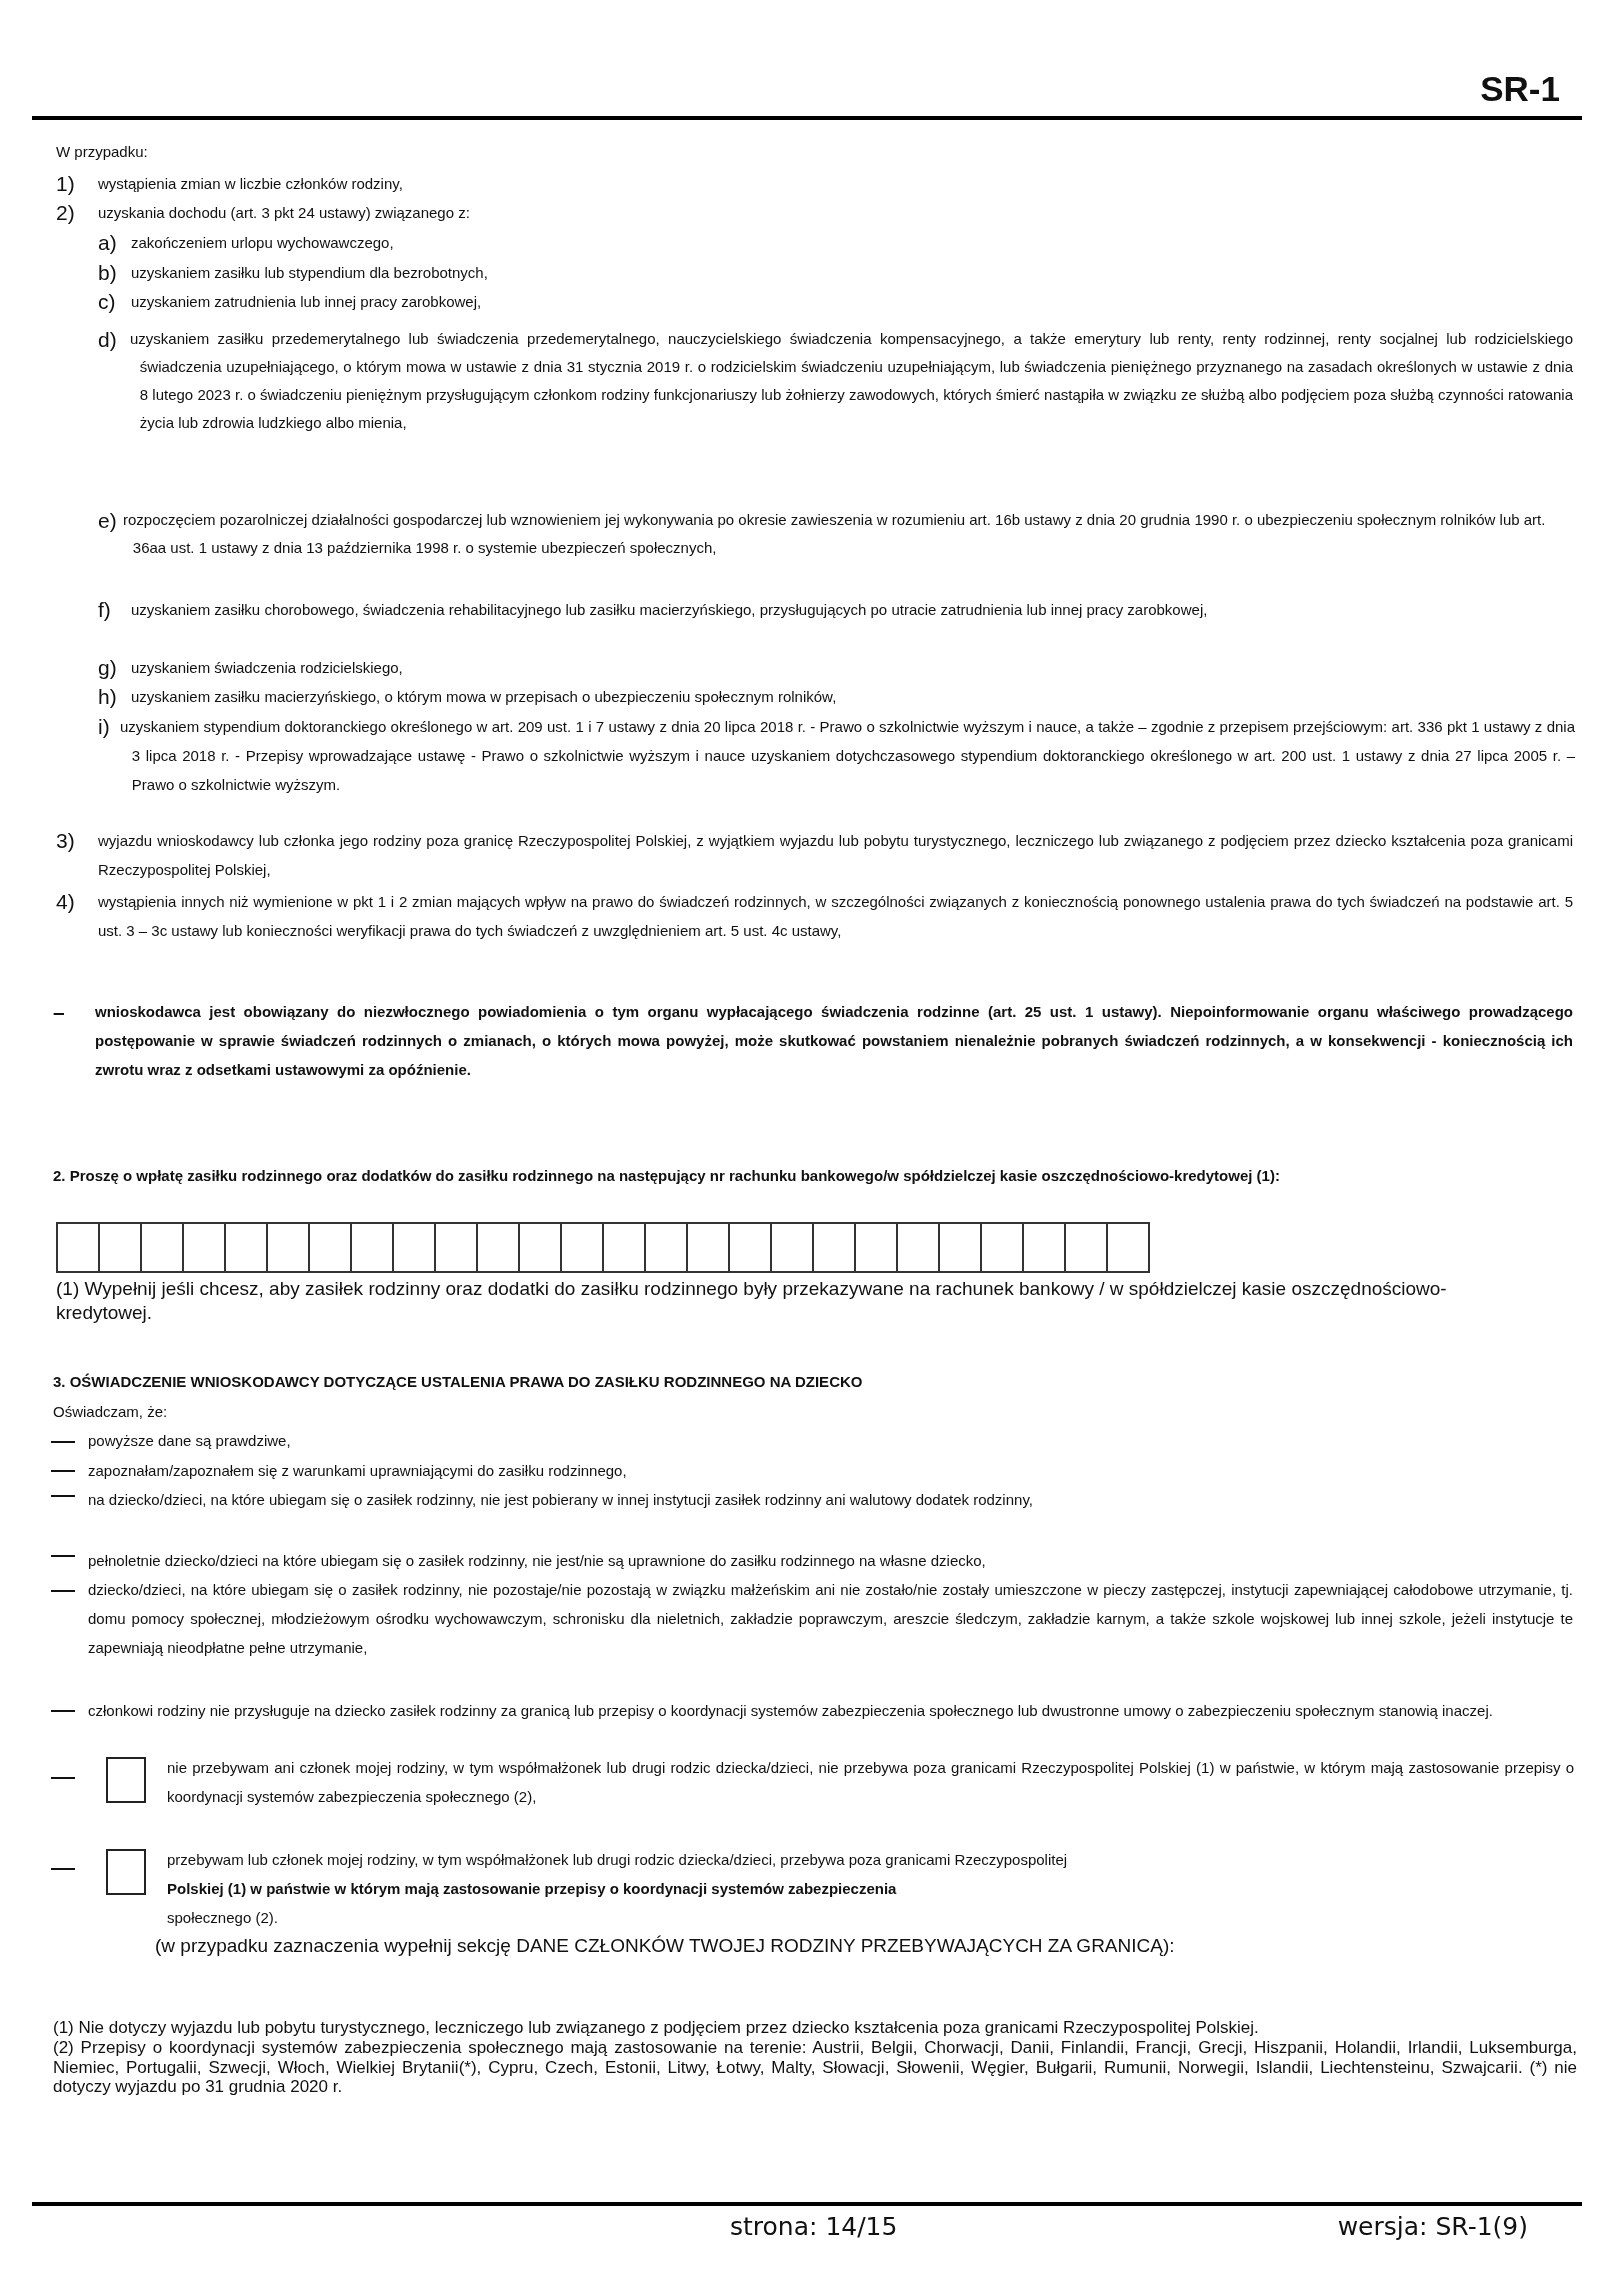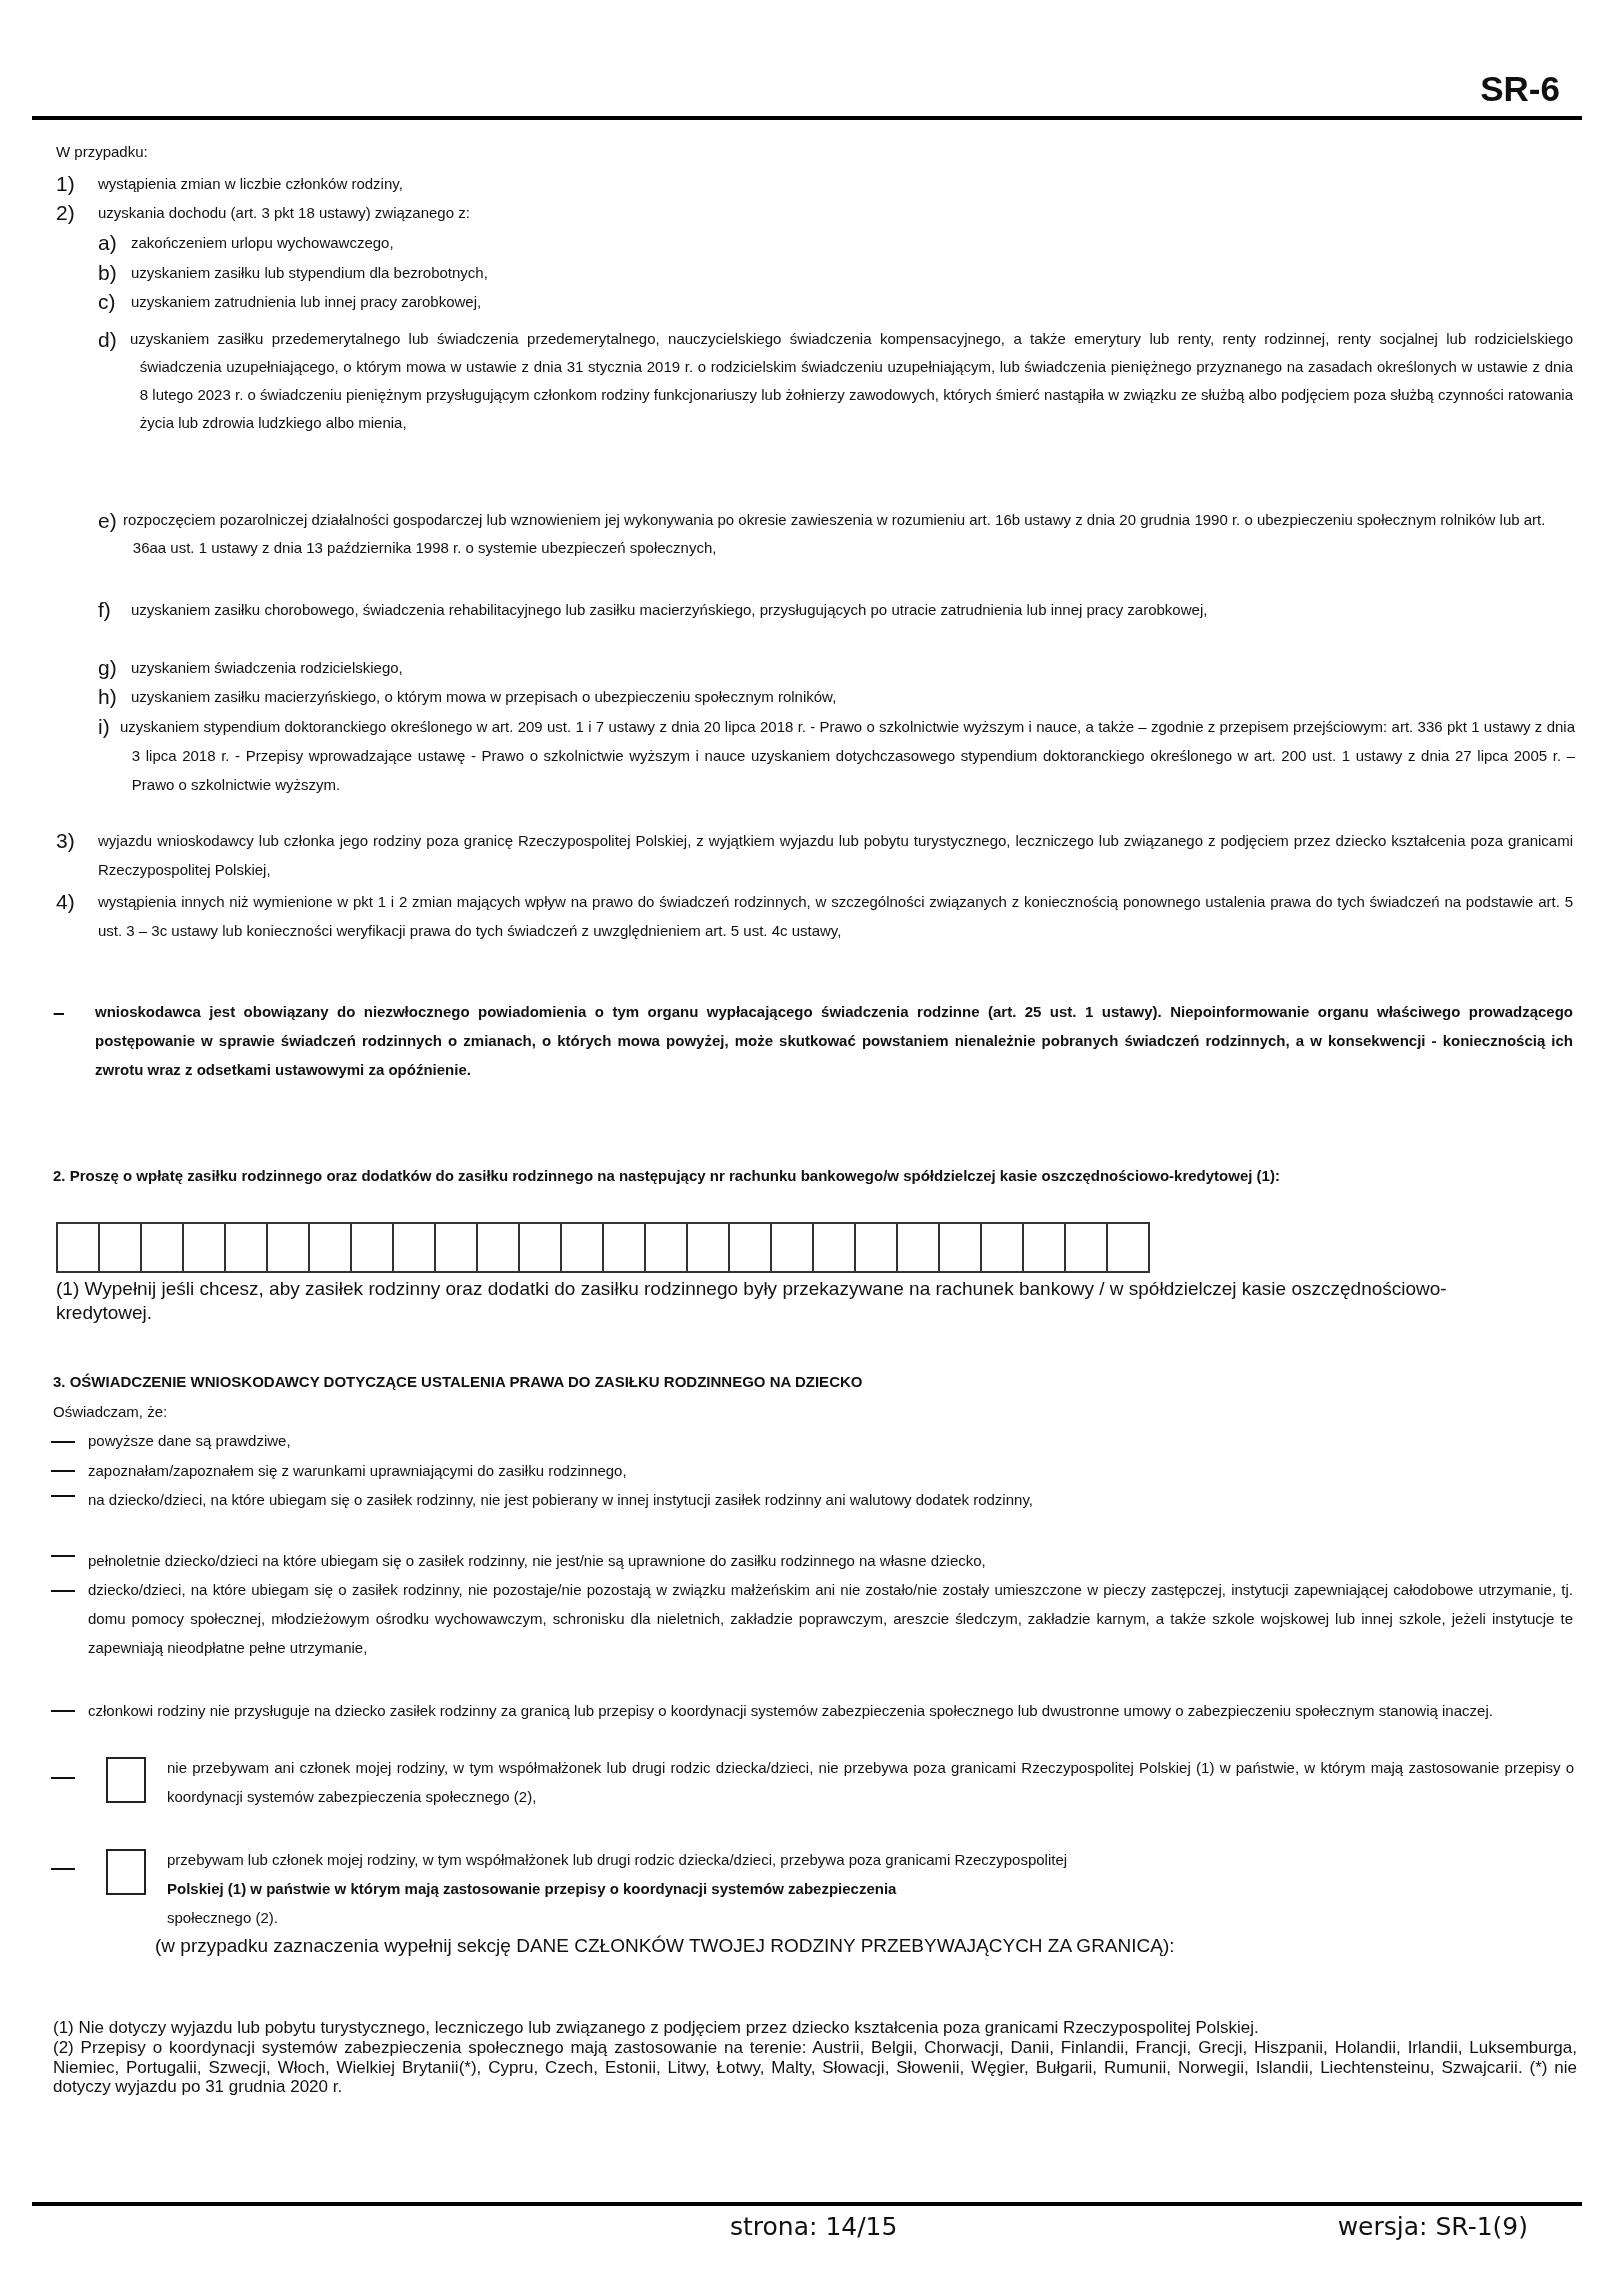--- a/index.html
+++ b/index.html
@@ -24,30 +24,30 @@
   .acct .cell { width: 40px; height: 47px; border-right: 2px solid #333; }
 
   .cbox { position: absolute; width: 40px; height: 46px; border: 2px solid #222; background: #fff; box-sizing: border-box; }
   .dash { position: absolute; width: 23.5px; height: 2px; background: #111; }
 
   .footer { position: absolute; top: 2212px; font-family: "DejaVu Sans", sans-serif; font-size: 25px; }
 </style>
 </head>
 <body>
 
-<div class="code">SR-6</div>
+<div class="code">SR-1</div>
 <div class="rule-top"></div>
 
 <div class="txt" style="left:56px; top:137px;">W przypadku:</div>
 
 <div class="mk" style="left:56px; top:169px;">1)</div>
 <div class="txt" style="left:98px; top:169px;">wystąpienia zmian w liczbie członków rodziny,</div>
 
 <div class="mk" style="left:56px; top:198px;">2)</div>
-<div class="txt" style="left:98px; top:198px;">uzyskania dochodu (art. 3 pkt 18 ustawy) związanego z:</div>
+<div class="txt" style="left:98px; top:198px;">uzyskania dochodu (art. 3 pkt 24 ustawy) związanego z:</div>
 
 <div class="mk" style="left:98px; top:228px;">a)</div>
 <div class="txt" style="left:131px; top:228px;">zakończeniem urlopu wychowawczego,</div>
 <div class="mk" style="left:98px; top:258px;">b)</div>
 <div class="txt" style="left:131px; top:258px;">uzyskaniem zasiłku lub stypendium dla bezrobotnych,</div>
 <div class="mk" style="left:98px; top:287px;">c)</div>
 <div class="txt" style="left:131px; top:287px;">uzyskaniem zatrudnienia lub innej pracy zarobkowej,</div>
 
 <div class="mk" style="left:98px; top:325px;">d)</div>
 <div class="txt justify" style="left:130px; top:325px; width:1443px; text-indent:-9.8px; padding-left:9.8px; box-sizing:border-box; line-height:28px;">uzyskaniem zasiłku przedemerytalnego lub świadczenia przedemerytalnego, nauczycielskiego świadczenia kompensacyjnego, a także emerytury lub renty, renty rodzinnej, renty socjalnej lub rodzicielskiego świadczenia uzupełniającego, o którym mowa w ustawie z dnia 31 stycznia 2019 r. o rodzicielskim świadczeniu uzupełniającym, lub świadczenia pieniężnego przyznanego na zasadach określonych w ustawie z dnia 8 lutego 2023 r. o świadczeniu pieniężnym przysługującym członkom rodziny funkcjonariuszy lub żołnierzy zawodowych, których śmierć nastąpiła w związku ze służbą albo podjęciem poza służbą czynności ratowania życia lub zdrowia ludzkiego albo mienia,</div>

